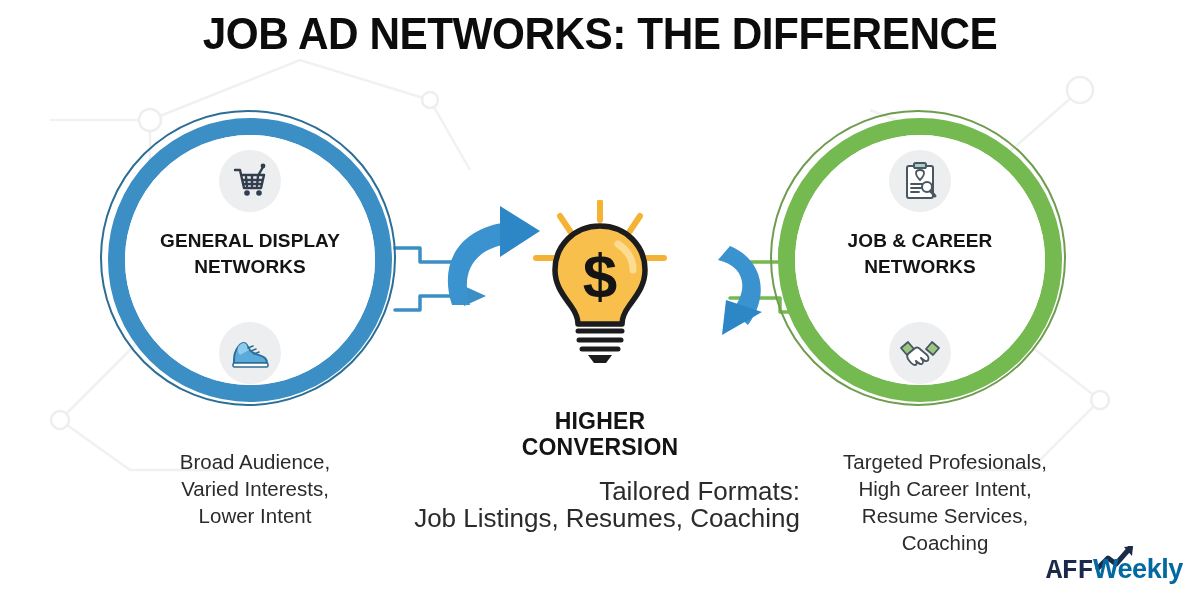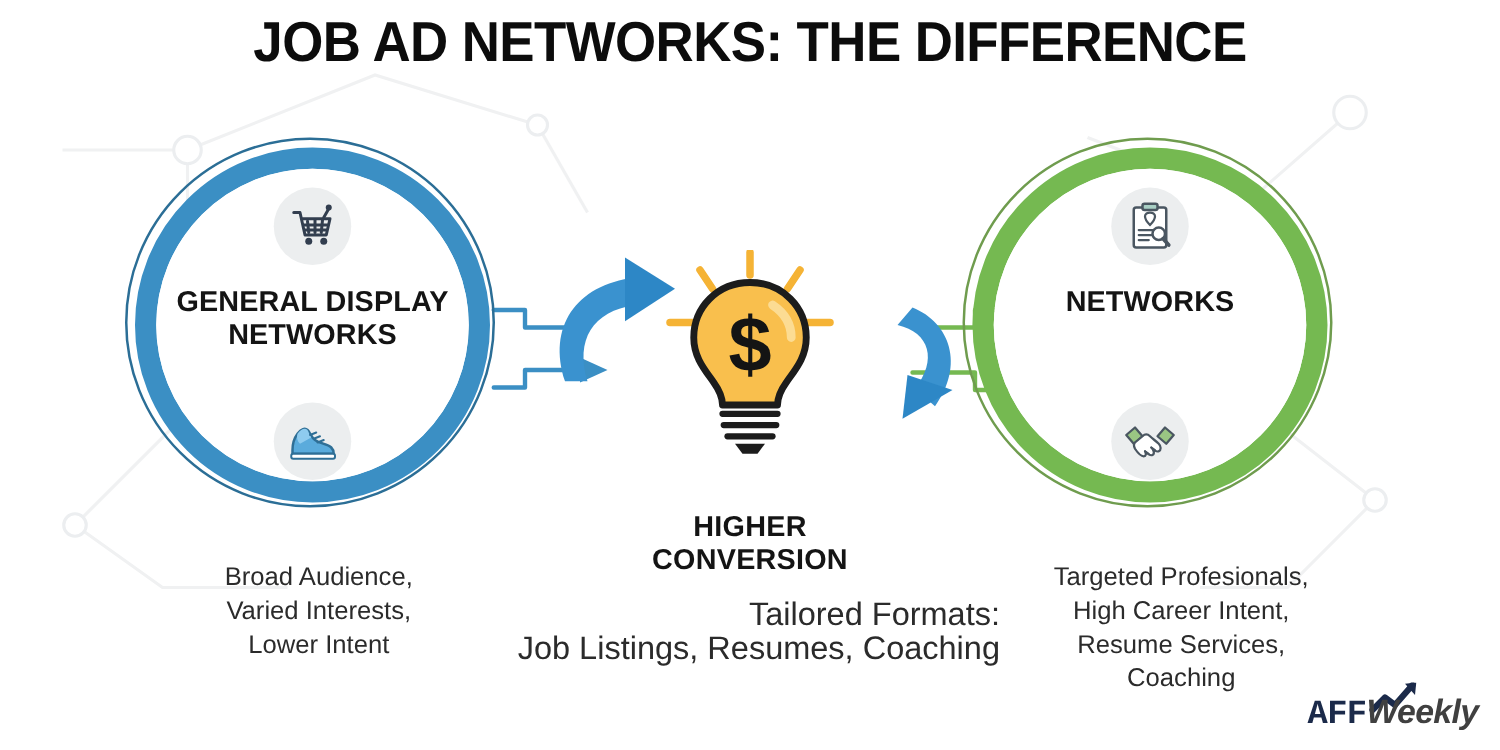--- a/index.html
+++ b/index.html
@@ -83,21 +83,21 @@
     background: #ffffff;
   }
 
   .circle-label {
     position: absolute;
     left: 22px;
     top: 118px;
     width: 256px;
     text-align: center;
     font-weight: bold;
-    font-size: 23px;
+    font-size: 19px;
     line-height: 26px;
     color: #141414;
     letter-spacing: 0.1px;
   }
 
   
   .icon-badge {
     position: absolute;
     width: 62px; height: 62px;
     border-radius: 50%;
@@ -191,21 +191,21 @@
   .logo-text {
     position: absolute;
     left: 0;
     top: 8px;
     font-weight: bold;
     font-size: 27px;
     letter-spacing: -0.5px;
     white-space: nowrap;
   }
   .logo-aff { color: #1b2a4a; font-family: Liberation Mono, monospace; }
-  .logo-weekly { color: #404040; font-style: italic; }
+  .logo-weekly { color: #0369a1; }
 </style>
 </head>
 <body>
 
 <div id="canvas">
 
   <svg class="bg-network" viewBox="0 0 1200 600">
     <g stroke="#f0f1f2" stroke-width="2.5" fill="none">
       <path d="M50 120 L150 120 L150 330 L60 420"></path>
       <path d="M150 120 L300 60 L430 100"></path>
@@ -323,20 +323,21 @@
           <line x1="11" y1="23" x2="23" y2="23"></line>
           <line x1="11" y1="27" x2="21" y2="27"></line>
           <line x1="11" y1="31" x2="19" y2="31"></line>
         </g>
         <circle cx="27" cy="26" r="5" fill="#ffffff" stroke="#4a5661" stroke-width="2"></circle>
         <line x1="30.5" y1="30" x2="35" y2="35" stroke="#4a5661" stroke-width="3" stroke-linecap="round"></line>
       </svg>
     </div>
 
     <div class="circle-label">
+      <div>JOB &amp; CAREER</div>
       <div>NETWORKS</div>
     </div>
 
     <div class="icon-badge badge-bottom">
       <svg width="42" height="38" viewBox="0 0 42 38">
         <path d="M2 14 L9 8 L15 15 L8 21 Z" fill="#9ac683" stroke="#4a5661" stroke-width="1.8" stroke-linejoin="round"></path>
         <path d="M40 14 L33 8 L27 15 L34 21 Z" fill="#9ac683" stroke="#4a5661" stroke-width="1.8" stroke-linejoin="round"></path>
         <path d="M15 15 C17 13 19 13 21 15 C23 17 26 19 28 21 C30 23 30 26 28 27 C26 28 24 26 22 24 C24 26 25 29 23 30 C21 31 19 29 17 27 C18 29 18 31 16 31 C14 31 11 28 9 25 C8 23 8 21 9 20 Z" fill="#ffffff" stroke="#4a5661" stroke-width="1.8" stroke-linejoin="round"></path>
         <g stroke="#4a5661" stroke-width="1.4" fill="none" stroke-linecap="round">
           <path d="M17 27 L20 29"></path>

